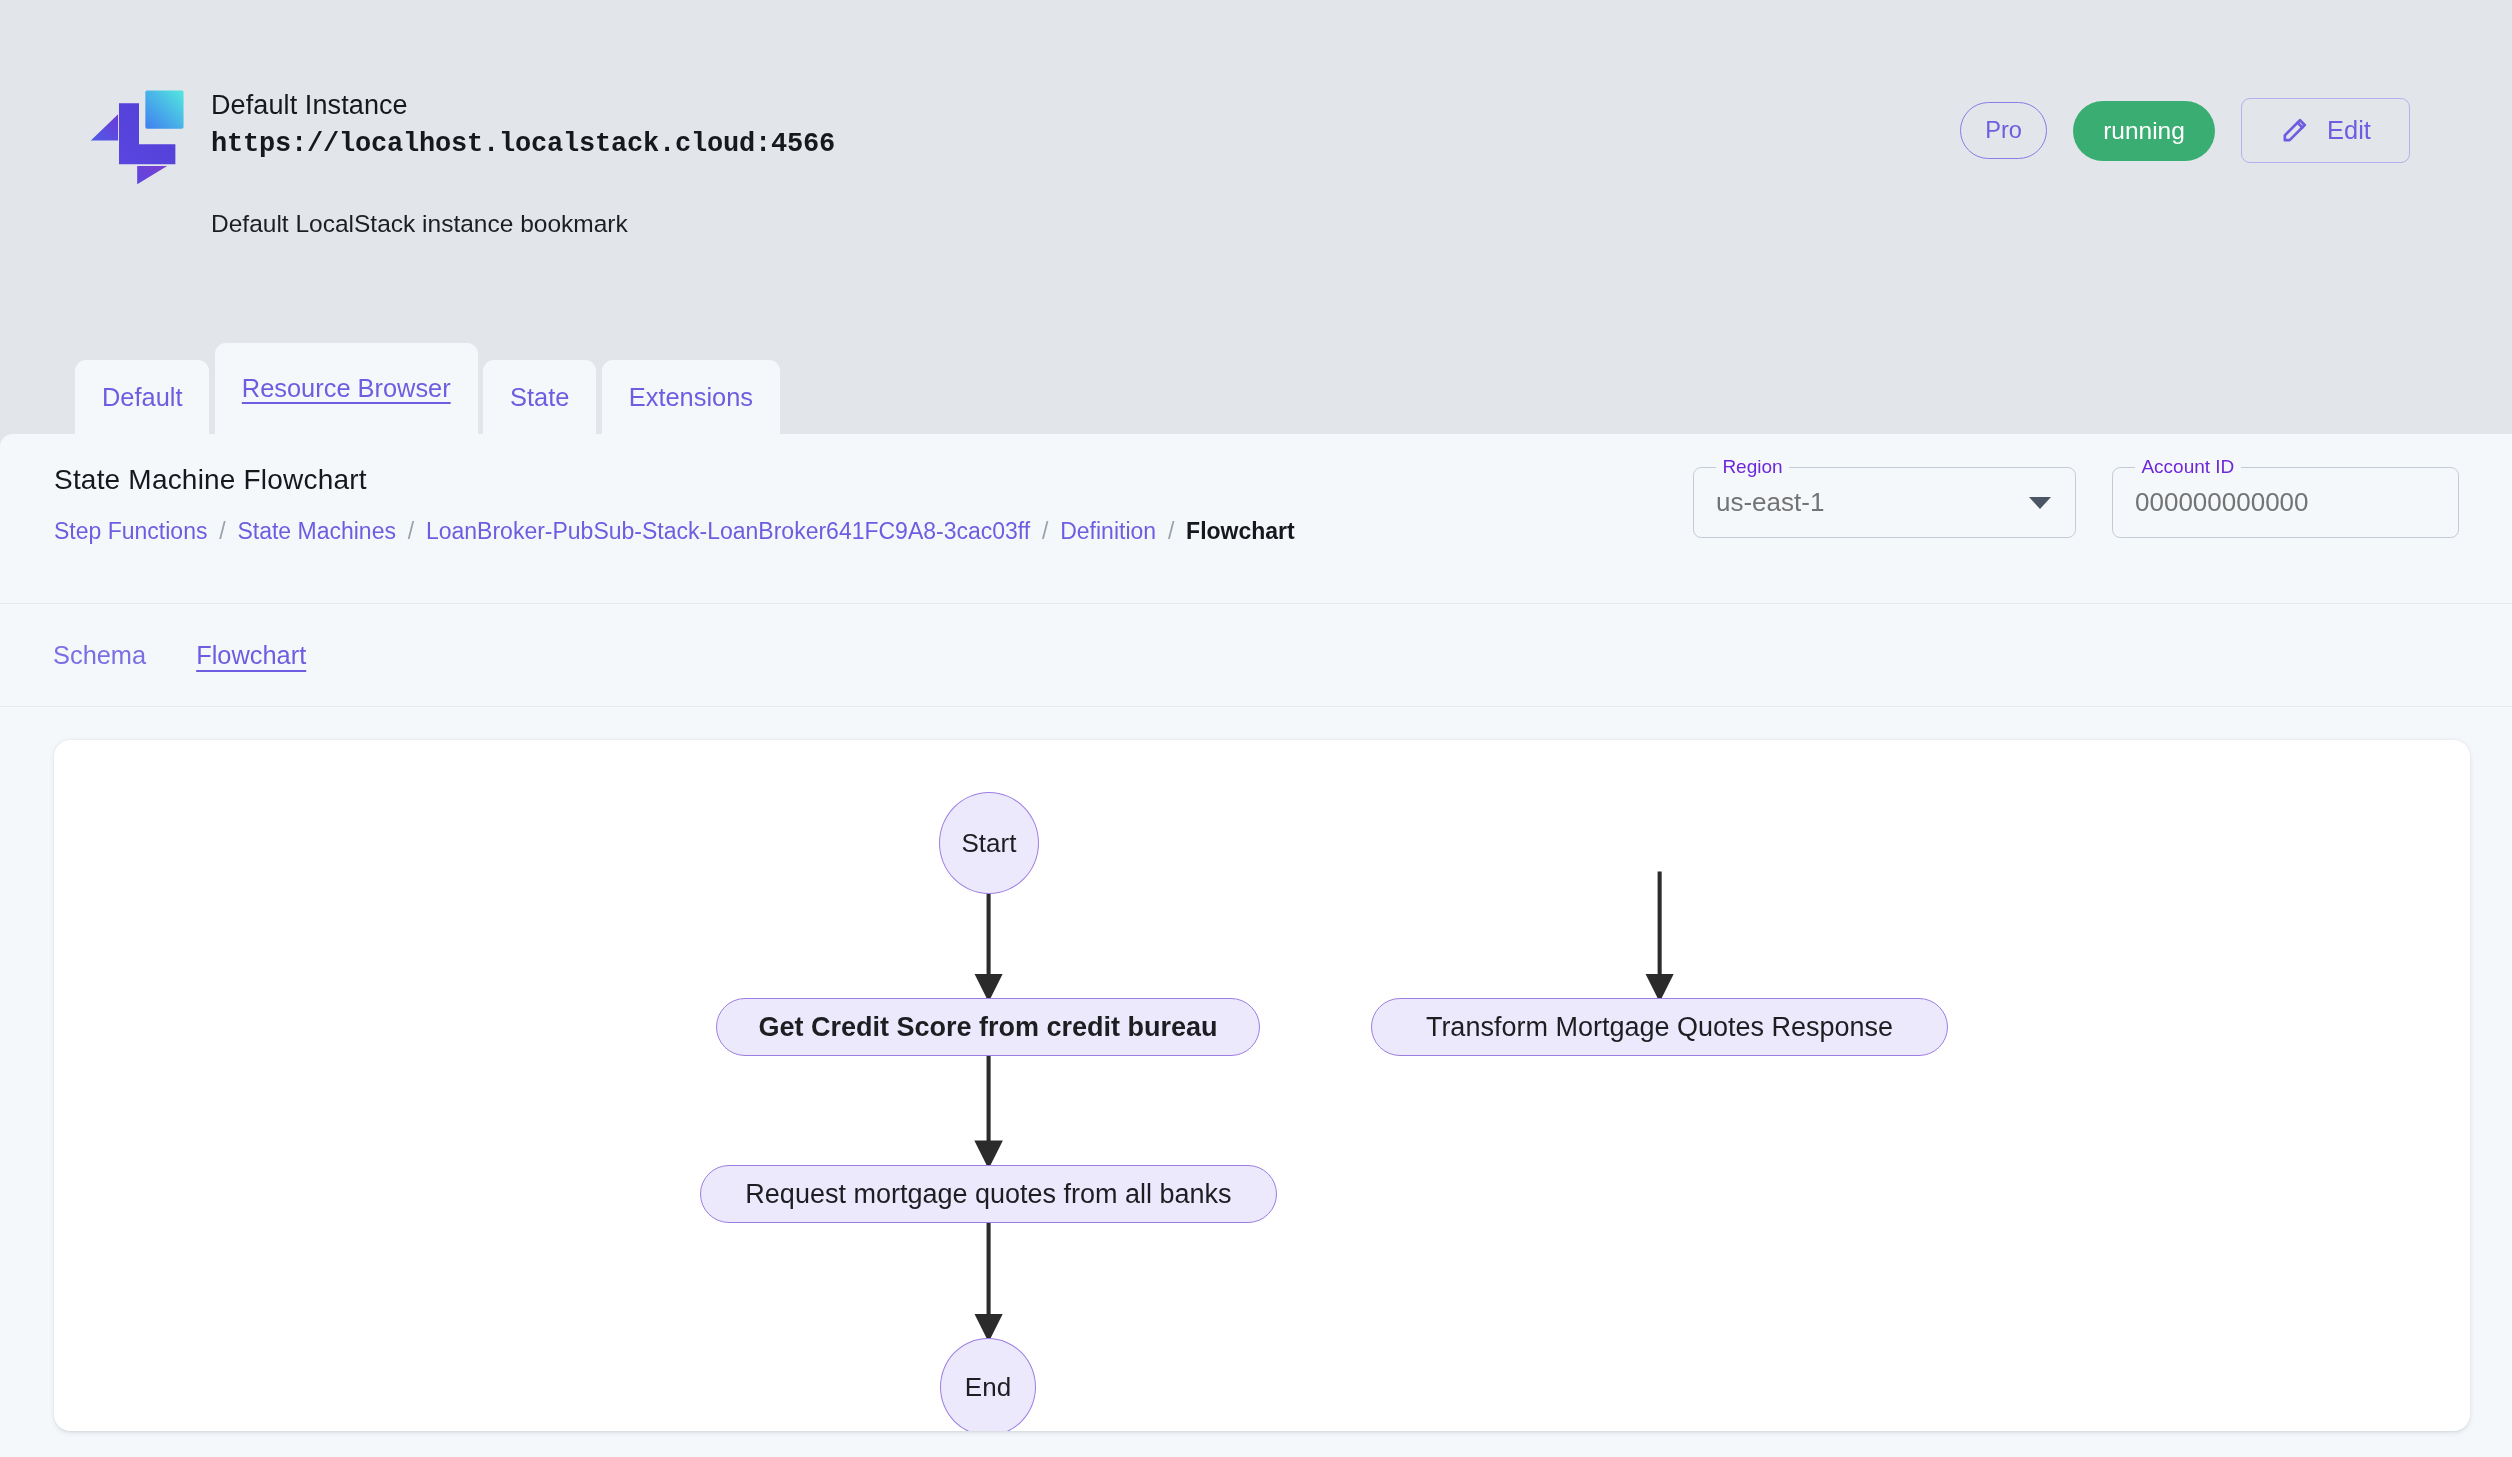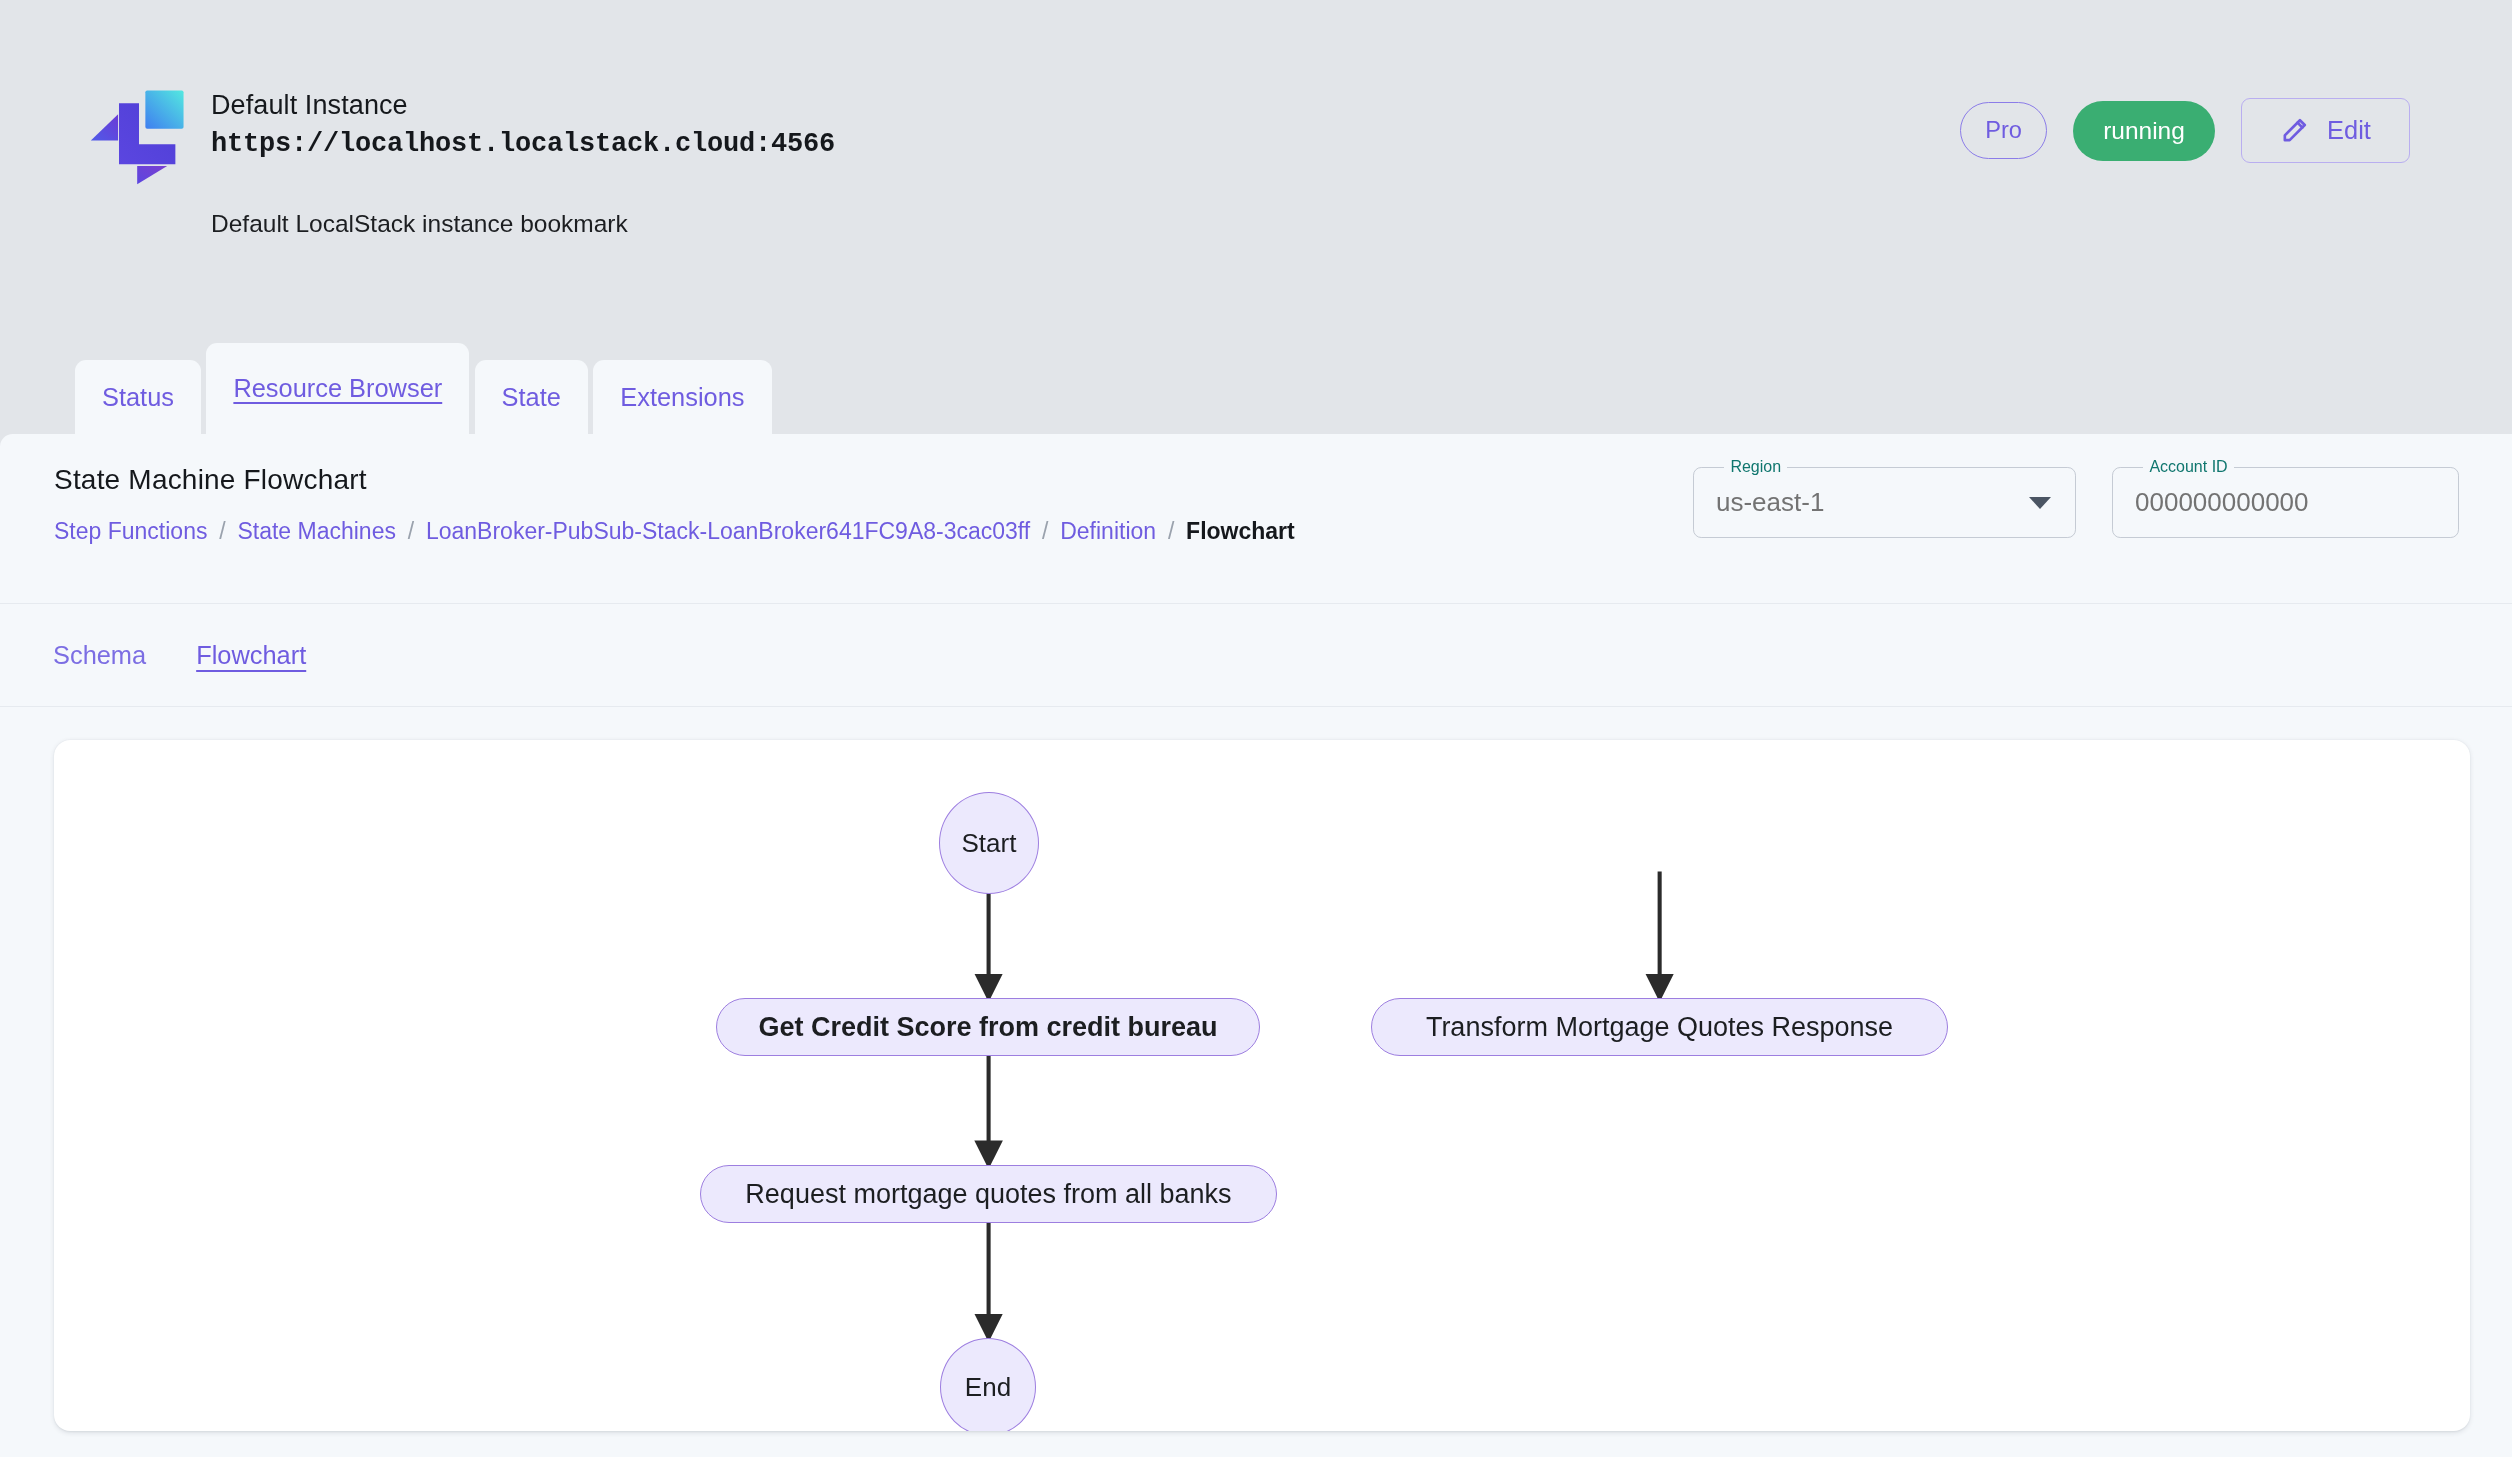--- a/index.html
+++ b/index.html
@@ -216,25 +216,25 @@
     background: transparent;
     display: flex;
     align-items: center;
     padding: 0 22px;
   }
   .field.account { width: 347px; }
 
   .field-label {
     position: absolute;
     top: -12.7px;
-    left: 30px;
+    left: 22px;
     background: #f5f8fb;
     padding: 0 6.4px;
-    font-size: 16px;
-    color: #0f766e;
+    font-size: 19px;
+    color: #6d28d9;
     line-height: 23.6px;
   }
 
   .field-value {
     font-size: 26px;
     color: #737373;
     border: none;
     outline: none;
     background: transparent;
     font-family: inherit;
@@ -363,21 +363,21 @@
           <path d="M16.5 3.5l4 4L8 20H4v-4z"></path>
           <path d="M14.5 5.5l4 4"></path>
         </svg>
       </span>
       <span>Edit</span>
     </button>
   </div>
 </div>
 
 <div class="tabs-row">
-  <div class="tab">Status</div>
+  <div class="tab">Default</div>
   <div class="tab active">Resource Browser</div>
   <div class="tab">State</div>
   <div class="tab">Extensions</div>
 </div>
 
 <div class="main-panel">
 
   <div class="page-head">
     <div class="page-title">State Machine Flowchart</div>
 

